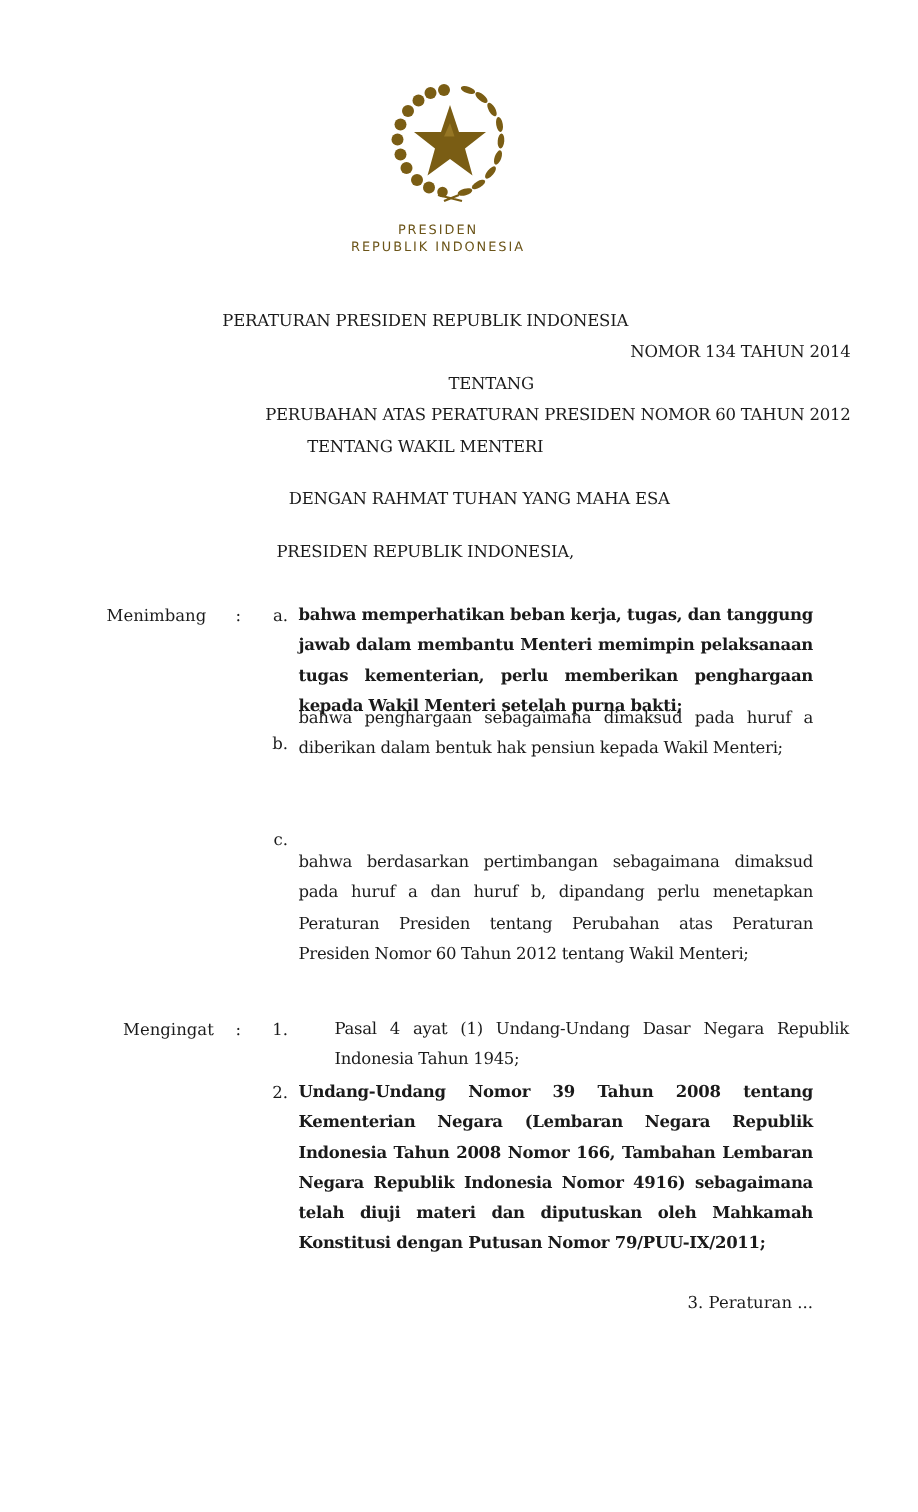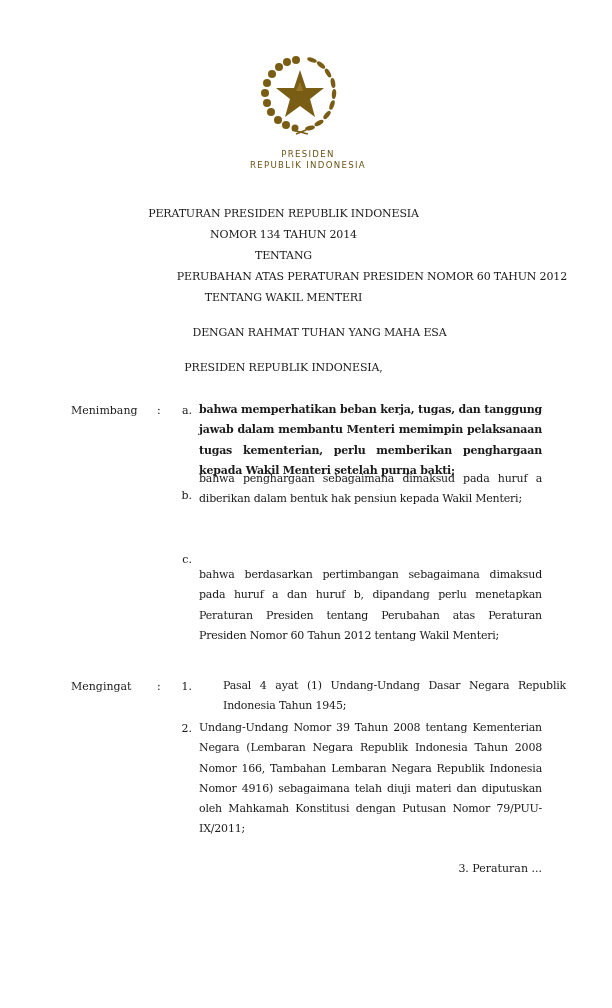--- a/index.html
+++ b/index.html
@@ -1,21 +1,21 @@
 <!DOCTYPE html>
 <html><head>
 <meta charset="utf-8">
 <style>
   html, body { margin: 0; padding: 0; background: #ffffff; }
   body { width: 612px; height: 1008px; position: relative; overflow: hidden;
          font-family: "DejaVu Serif", "Liberation Serif", serif; color: #1a1a1a; }
   .emblem { position: absolute; left: 256px; top: 52px; width: 88px; height: 84px; }
   .inst { position: absolute; left: 0; width: 584px; text-align: center;
           font-family: "DejaVu Sans", "Liberation Sans", sans-serif; color: #6b5418;
-          font-size: 8.6px; letter-spacing: 1.3px; line-height: 11px; padding-left: 16px; }
+          font-size: 8.6px; letter-spacing: 1.3px; line-height: 11px; }
   .center { position: absolute; left: 0; width: 567px; text-align: center;
             font-size: 11px; letter-spacing: -0.15px; }
   .lbl { position: absolute; left: 71px; font-size: 11px; }
   .colon { position: absolute; left: 157px; font-size: 11px; }
   .mark { position: absolute; font-size: 11px; text-align: right; width: 22px; left: 170px; }
   .para { position: absolute; left: 199px; width: 343px; font-size: 11px;
           line-height: 20.3px; text-align: justify; letter-spacing: -0.2px; }
   .foot { position: absolute; right: 70px; top: 862px; font-size: 11px; }
 </style>
 </head>
@@ -46,36 +46,36 @@
     <polygon points="44,18 50,36 68,36 54,47 59,65 44,54 29,65 34,47 20,36 38,36"></polygon>
     <path d="M36 78 L52 82 M40 82 L50 78" stroke="#7a5d14" stroke-width="1.5"></path>
   </g>
   <polygon points="44,30 47,39 40,39" fill="#a8872e" opacity="0.6"></polygon>
 </svg>
 
 <div class="inst" style="top:149px;">PRESIDEN</div>
 <div class="inst" style="top:160px;">REPUBLIK  INDONESIA</div>
 
 <div class="center" style="top:207px;">PERATURAN PRESIDEN REPUBLIK INDONESIA</div>
-<div class="center" style="top:228px;">NOMOR  134  TAHUN  2014</div>
-<div class="center" style="top:249px;">TENTANG</div>
+<div class="center" style="top:228px;text-align:right;">NOMOR  134  TAHUN  2014</div>
+<div class="center" style="top:249px;padding-left:44px;">TENTANG</div>
 <div class="center" style="top:270px;text-align:right;">PERUBAHAN ATAS PERATURAN PRESIDEN NOMOR 60 TAHUN 2012</div>
 <div class="center" style="top:291px;">TENTANG WAKIL MENTERI</div>
 <div class="center" style="top:326px;margin-left:36px;">DENGAN RAHMAT TUHAN YANG MAHA ESA</div>
 <div class="center" style="top:361px;">PRESIDEN REPUBLIK INDONESIA,</div>
 
 <div class="lbl" style="top:404px;">Menimbang</div>
 <div class="colon" style="top:404px;">:</div>
 <div class="mark" style="top:404px;">a.</div>
 <div class="para" style="top:400px;font-weight:bold;">bahwa memperhatikan beban kerja, tugas, dan tanggung jawab dalam membantu Menteri memimpin pelaksanaan tugas kementerian, perlu memberikan penghargaan kepada Wakil Menteri setelah purna bakti;</div>
 <div class="mark" style="top:489px;">b.</div>
 <div class="para" style="top:469px;">bahwa penghargaan sebagaimana dimaksud pada huruf a diberikan dalam bentuk hak pensiun kepada Wakil Menteri;</div>
 <div class="mark" style="top:553px;">c.</div>
 <div class="para" style="top:565px;">bahwa berdasarkan pertimbangan sebagaimana dimaksud pada huruf a dan huruf b, dipandang perlu menetapkan Peraturan Presiden tentang Perubahan atas Peraturan Presiden Nomor 60 Tahun 2012 tentang Wakil Menteri;</div>
 
-<div class="lbl" style="top:680px;">Mengingat</div>
+<div class="lbl" style="top:680px;margin-left:11px;">Mengingat</div>
 <div class="colon" style="top:680px;">:</div>
 <div class="mark" style="top:680px;">1.</div>
 <div class="para" style="top:676px;margin-left:24px;">Pasal 4 ayat (1) Undang-Undang Dasar Negara Republik Indonesia Tahun 1945;</div>
 <div class="mark" style="top:722px;">2.</div>
-<div class="para" style="top:718px;">Undang-Undang Nomor 39 Tahun 2008 tentang Kementerian Negara (Lembaran Negara Republik Indonesia Tahun 2008 Nomor 166, Tambahan Lembaran Negara Republik Indonesia Nomor 4916) sebagaimana telah diuji materi dan diputuskan oleh Mahkamah Konstitusi dengan Putusan Nomor 79/PUU-IX/2011;</div>
+<div class="para" style="top:718px;font-weight:bold;">Undang-Undang Nomor 39 Tahun 2008 tentang Kementerian Negara (Lembaran Negara Republik Indonesia Tahun 2008 Nomor 166, Tambahan Lembaran Negara Republik Indonesia Nomor 4916) sebagaimana telah diuji materi dan diputuskan oleh Mahkamah Konstitusi dengan Putusan Nomor 79/PUU-IX/2011;</div>
 
 <div class="foot">3. Peraturan  ...</div>
 
 </body></html>

